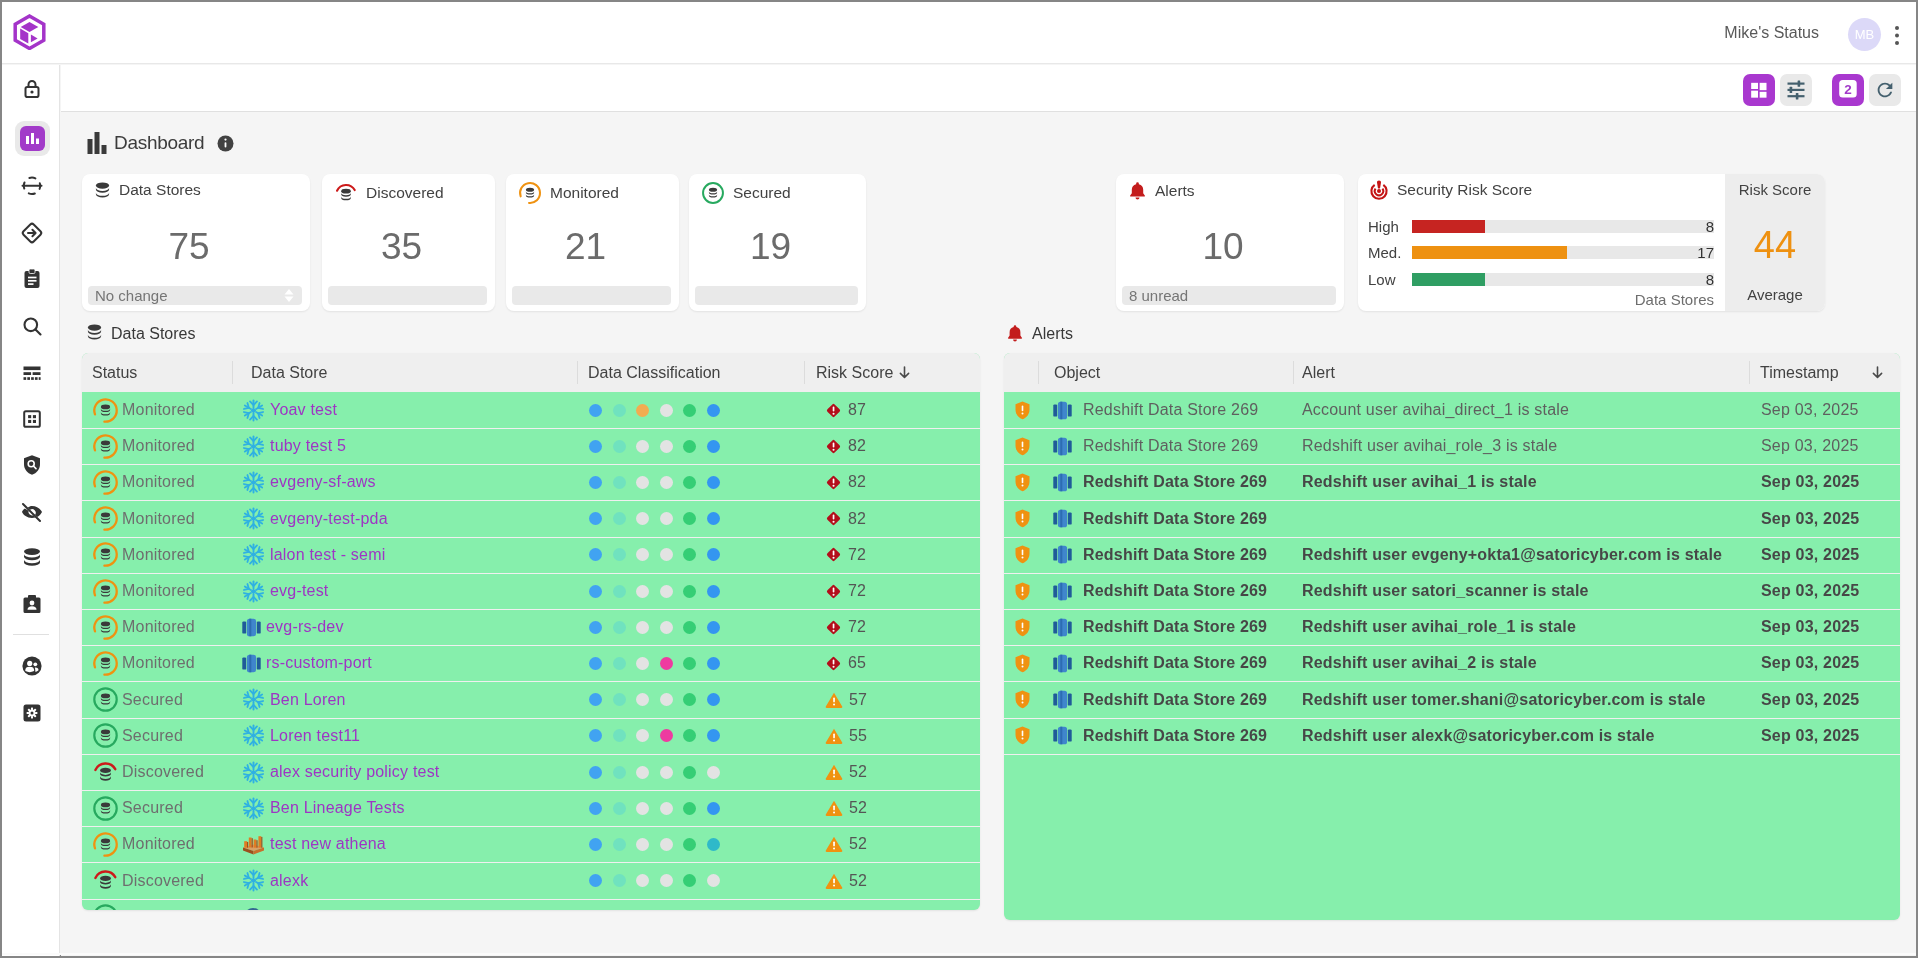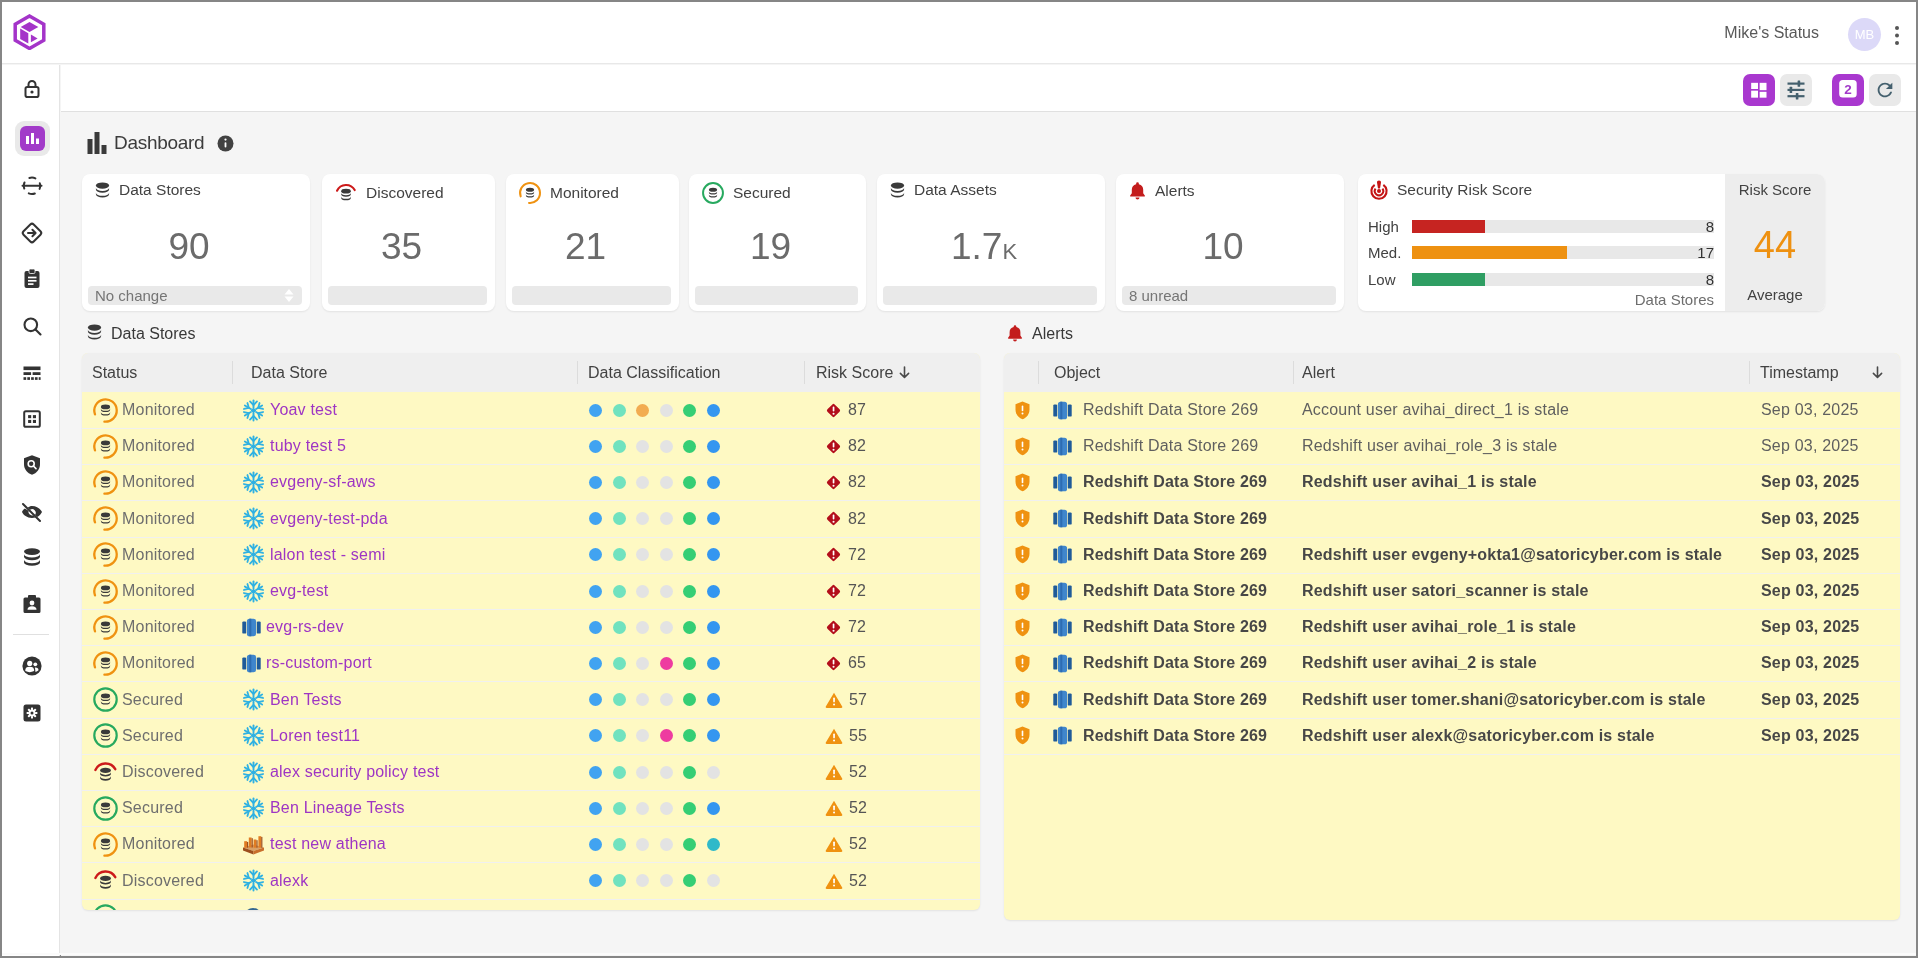--- a/index.html
+++ b/index.html
@@ -2,21 +2,21 @@
 <html><head><meta charset="utf-8"><style>
 *{margin:0;padding:0;box-sizing:border-box}
 html,body{width:1918px;height:958px;font-family:"Liberation Sans",sans-serif;overflow:hidden;background:#8a8a8a}
 .frame{position:absolute;left:0;top:0;width:1918px;height:958px;border:2px solid #868686;border-bottom:3px solid #868686;background:#f5f5f5}
 .abs{position:absolute}
 .dot{display:inline-block;width:13px;height:13px;border-radius:50%}
 .card{position:absolute;background:#fff;border-radius:8px;box-shadow:0 1px 2px rgba(0,0,0,0.08)}
 .cfoot{position:absolute;left:6px;right:8px;bottom:6px;height:19px;background:#e9e9e9;border-radius:4px;font-size:15px;color:#757575;line-height:19px;padding-left:7px}
 .cnum{position:absolute;left:0;right:14px;top:52px;text-align:center;font-size:37px;color:#6b6b6b}
 .chead{position:absolute;left:12px;top:7px;display:flex;align-items:center;gap:8px;font-size:15.5px;color:#424242}
-.tblcard{position:absolute;background:#fef9c3;border-radius:6px;box-shadow:0 1px 2px rgba(0,0,0,0.08);overflow:hidden}
+.tblcard{position:absolute;background:#86efac;border-radius:6px;box-shadow:0 1px 2px rgba(0,0,0,0.08);overflow:hidden}
 .thead{position:absolute;left:0;right:0;top:0;height:39px;background:#efefef;font-size:16px;color:#424242}
 .hcell{position:absolute;top:0;height:39px;line-height:39px;white-space:nowrap}
 .hsep{position:absolute;top:8px;height:23px;width:1px;background:#dcdcdc}
 .row{position:absolute;left:0;right:0;height:37px;border-bottom:1px solid #f0f0f0}
 .cell{position:absolute;top:0;height:36px;display:flex;align-items:center;white-space:nowrap}
 .stxt{font-size:16px;color:#6e6e6e;margin-left:3px;letter-spacing:0.2px}
 .link{font-size:16px;color:#9e35c4;margin-left:5px;letter-spacing:0.2px}
 .score{font-size:16px;color:#555;margin-left:6px}
 .atxt{font-size:16px;color:#5f5f5f;letter-spacing:0.2px}
 .abold{font-weight:bold;color:#474747}
@@ -197,21 +197,21 @@
       <div class="chead">
         <svg width="17" height="17" viewBox="0 0 16 16">
           <g fill="#3a3a3a">
             <ellipse cx="8" cy="3.4" rx="6.2" ry="3"></ellipse>
             <path d="M1.8 5.4 a6.2 3 0 0 0 12.4 0 v1.6 a6.2 3 0 0 1 -12.4 0 z"></path>
             <path d="M1.8 10 a6.2 3 0 0 0 12.4 0 v1.6 a6.2 3 0 0 1 -12.4 0 z"></path>
           </g>
         </svg>
         <span>Data Stores</span>
       </div>
-      <div class="cnum">90</div>
+      <div class="cnum">75</div>
       <div class="cfoot">No change<svg style="position:absolute;right:7px;top:2px" width="12" height="15" viewBox="0 0 12 15">
           <path d="M6 1 L10.5 6.5 H1.5 Z" fill="#fff"></path>
           <path d="M6 14 L1.5 8.5 H10.5 Z" fill="#fff"></path>
         </svg></div>
     </div>
 <div class="card" style="left:320px;top:172px;width:173px;height:137px">
       <div class="chead">
         <svg width="24" height="24" viewBox="0 0 27 27">
           <path d="M3.4 10.9 A11.2 11.2 0 0 1 23.3 10.2" fill="none" stroke="#cc1a1a" stroke-width="2.4" stroke-linecap="round"></path>
           <g fill="#3a3a3a">
@@ -248,34 +248,20 @@
             <ellipse cx="13.5" cy="9.9" rx="4.6" ry="2.3"></ellipse>
             <path d="M8.9 11.4 a4.6 2.3 0 0 0 9.2 0 v1.4 a4.6 2.3 0 0 1 -9.2 0 z"></path>
             <path d="M8.9 14.9 a4.6 2.3 0 0 0 9.2 0 v1.4 a4.6 2.3 0 0 1 -9.2 0 z"></path>
           </g>
         </svg>
         <span>Secured</span>
       </div>
       <div class="cnum">19</div>
       <div class="cfoot"></div>
     </div>
-<div class="card" style="left:875px;top:172px;width:228px;height:137px">
-      <div class="chead">
-        <svg width="17" height="17" viewBox="0 0 16 16">
-          <g fill="#3a3a3a">
-            <ellipse cx="8" cy="3.4" rx="6.2" ry="3"></ellipse>
-            <path d="M1.8 5.4 a6.2 3 0 0 0 12.4 0 v1.6 a6.2 3 0 0 1 -12.4 0 z"></path>
-            <path d="M1.8 10 a6.2 3 0 0 0 12.4 0 v1.6 a6.2 3 0 0 1 -12.4 0 z"></path>
-          </g>
-        </svg>
-        <span>Data Assets</span>
-      </div>
-      <div class="cnum">1.7<span style="font-size:22px">K</span></div>
-      <div class="cfoot"></div>
-    </div>
 <div class="card" style="left:1114px;top:172px;width:228px;height:137px">
       <div class="chead">
         <svg width="19" height="19" viewBox="0 0 18 18">
           <path d="M9 1.2 a1.3 1.3 0 0 1 1.3 1.3 v0.5 a5.4 5.4 0 0 1 4.1 5.2 v3.4 l1.5 2.1 a0.6 0.6 0 0 1 -0.5 1 H2.6 a0.6 0.6 0 0 1 -0.5 -1 l1.5 -2.1 V8.2 a5.4 5.4 0 0 1 4.1 -5.2 v-0.5 A1.3 1.3 0 0 1 9 1.2 Z" fill="#c31d1d"></path>
           <path d="M7.1 15.6 h3.8 a1.9 1.9 0 0 1 -3.8 0 Z" fill="#c31d1d"></path>
         </svg>
         <span>Alerts</span>
       </div>
       <div class="cnum">10</div>
       <div class="cfoot">8 unread</div>
@@ -894,21 +880,21 @@
               </g>
               <g transform="rotate(300)">
                 <g>
                   <path d="M0 -10.4 L0 -3.1" stroke="#2fb1e2" stroke-width="2" stroke-linecap="round" fill="none"></path>
                   <path d="M-3.6 -9.4 L0 -5.6 L3.6 -9.4" stroke="#2fb1e2" stroke-width="1.9" stroke-linecap="round" stroke-linejoin="round" fill="none"></path>
                 </g>
               </g>
             </g>
             <rect x="-2.2" y="-2.2" width="4.4" height="4.4" rx="0.9" transform="rotate(45)" fill="#2fb1e2"></rect>
           </svg>
-          <span class="link">Ben Tests</span>
+          <span class="link">Ben Loren</span>
         </div>
 <div class="cell" style="left:507px;gap:10.5px">
           <span class="dot" style="background:#41a3f1"></span>
           <span class="dot" style="background:#70e2bf"></span>
           <span class="dot" style="background:#e3e3e3"></span>
           <span class="dot" style="background:#e3e3e3"></span>
           <span class="dot" style="background:#35ce75"></span>
           <span class="dot" style="background:#3496f0"></span>
         </div>
 <div class="cell" style="left:743px">

